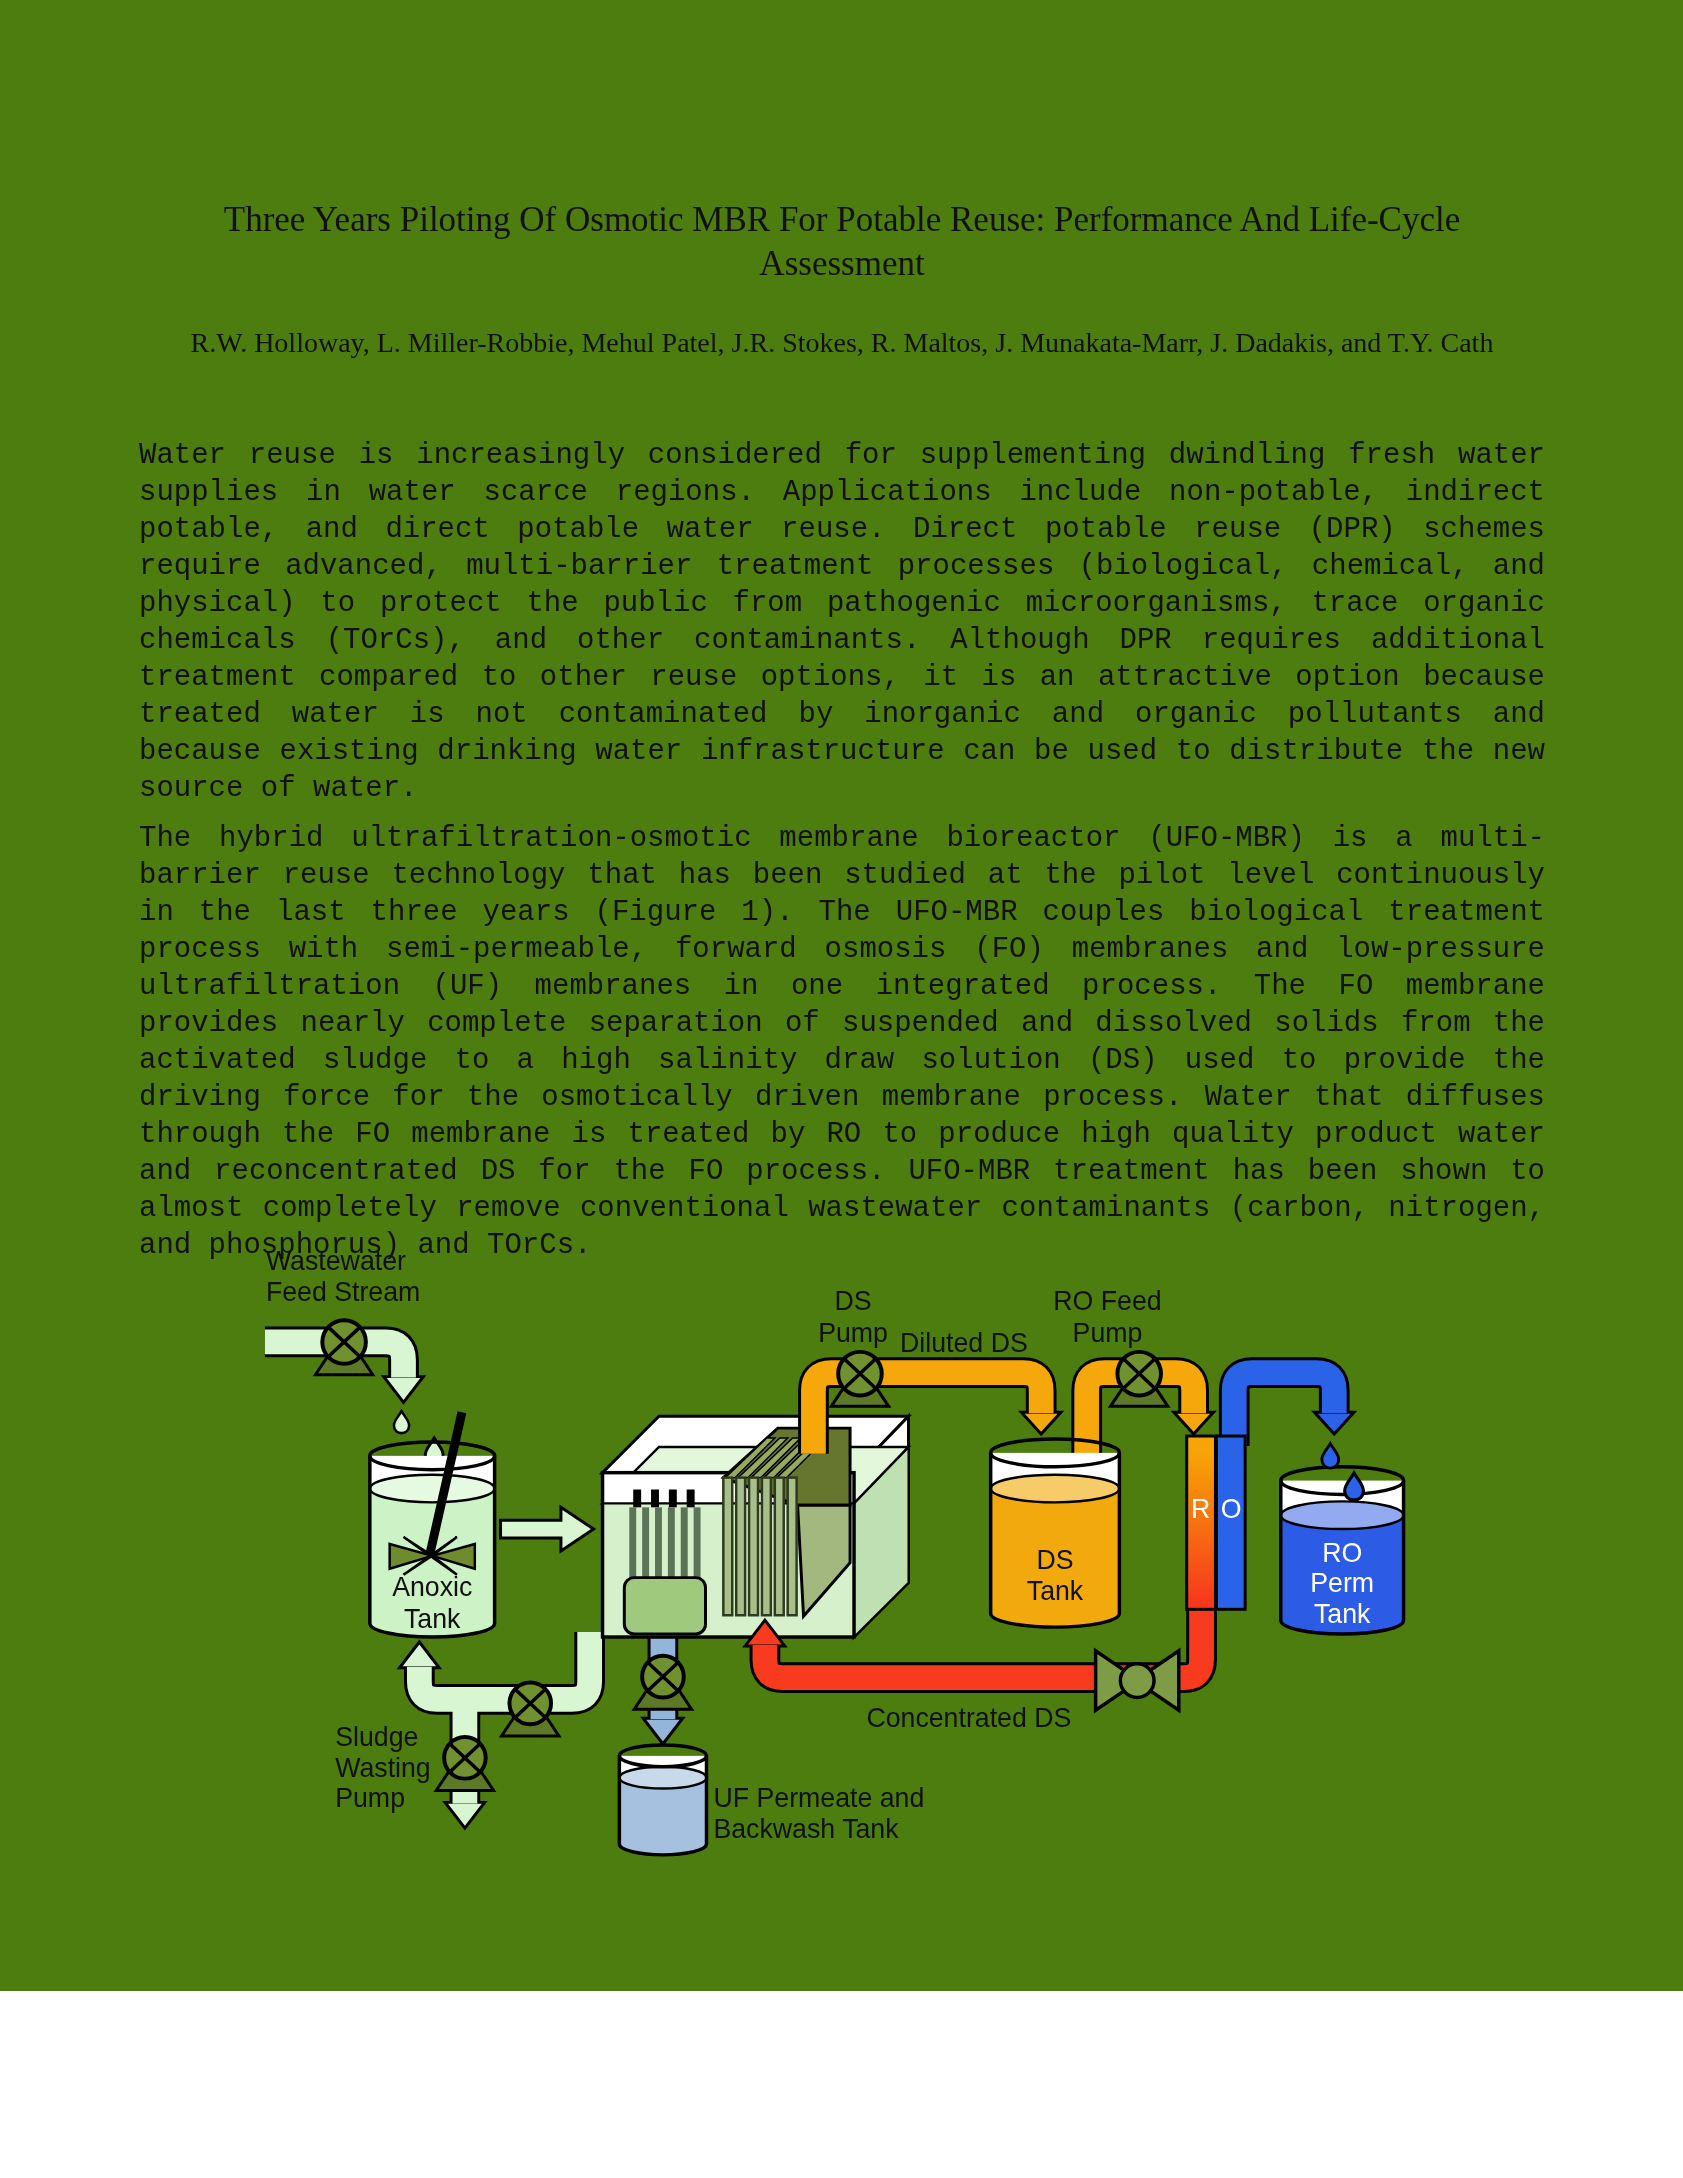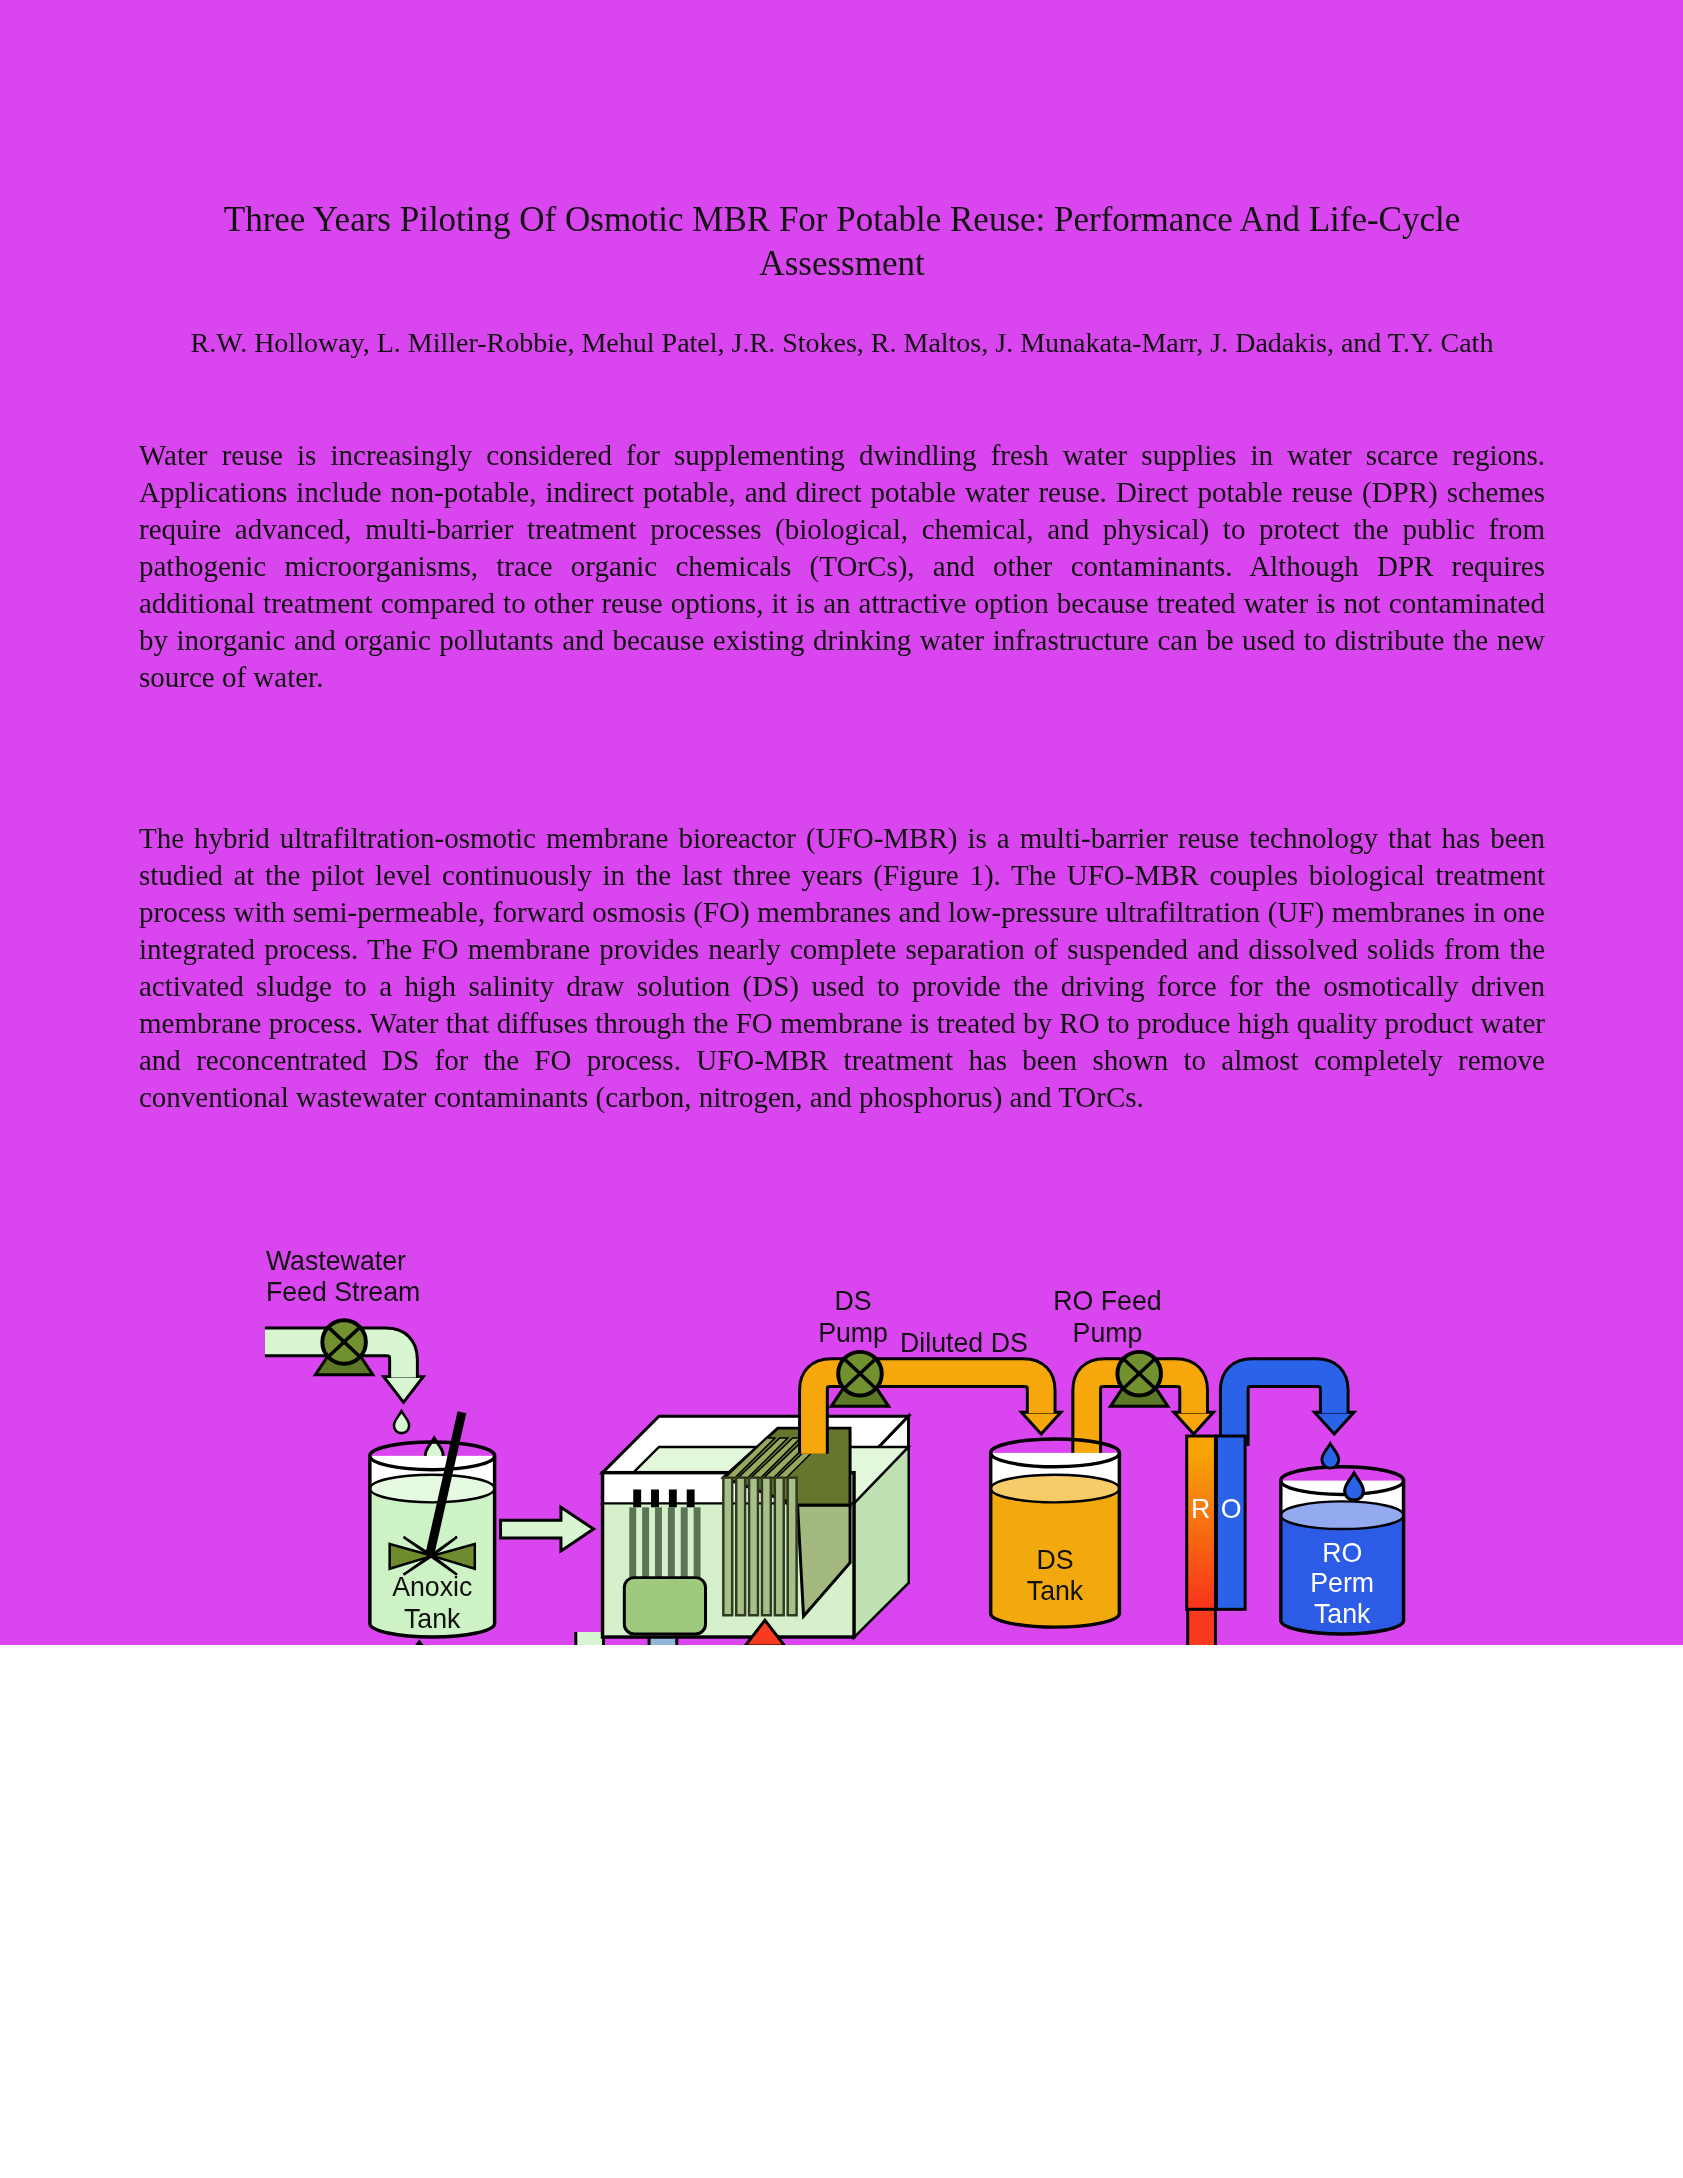--- a/index.html
+++ b/index.html
@@ -1,23 +1,23 @@
 <!DOCTYPE html>
 <html><head>
 <meta charset="utf-8">
 <style>
   html,body{margin:0;padding:0;background:#ffffff;}
-  .page{position:relative;width:1683px;height:1645px;background:#d946ef;overflow:hidden;
+  .page{position:relative;width:1683px;height:1991px;background:#4d7c0f;overflow:hidden;
         font-family:"Liberation Serif", serif;color:#111;}
   .title{position:absolute;left:139px;top:198px;width:1406px;text-align:center;
          font-size:35px;font-weight:normal;line-height:44px;margin:0;}
   .authors{position:absolute;left:139px;top:323px;width:1406px;text-align:center;
            font-size:28px;line-height:40px;}
   .body-text{position:absolute;left:139px;width:1406px;margin:0;text-align:justify;
-             font-size:29px;line-height:37px;}
+             font-size:29px;line-height:37px;font-family:Liberation Mono, monospace;}
   .p1{top:437px;}
   .p2{top:820px;}
   .figure{position:absolute;left:154px;top:1218px;width:1406px;height:644px;}
   .caption{position:absolute;left:139px;top:1857px;width:1406px;margin:0;text-align:justify;
            font-size:29px;line-height:37px;}
   .pageno{position:absolute;left:1453px;top:2037px;font-size:30px;}
 
   
   .fig-label{font-family:"Liberation Sans", sans-serif;font-size:27px;fill:#111;}
   .fig-label-w{font-family:"Liberation Sans", sans-serif;font-size:27px;fill:#ffffff;}

